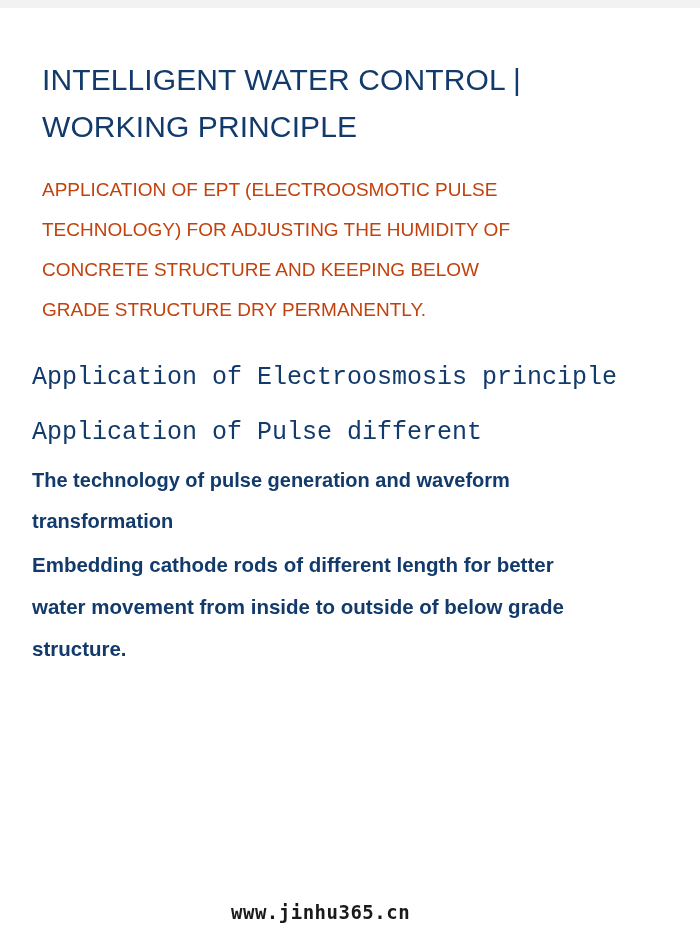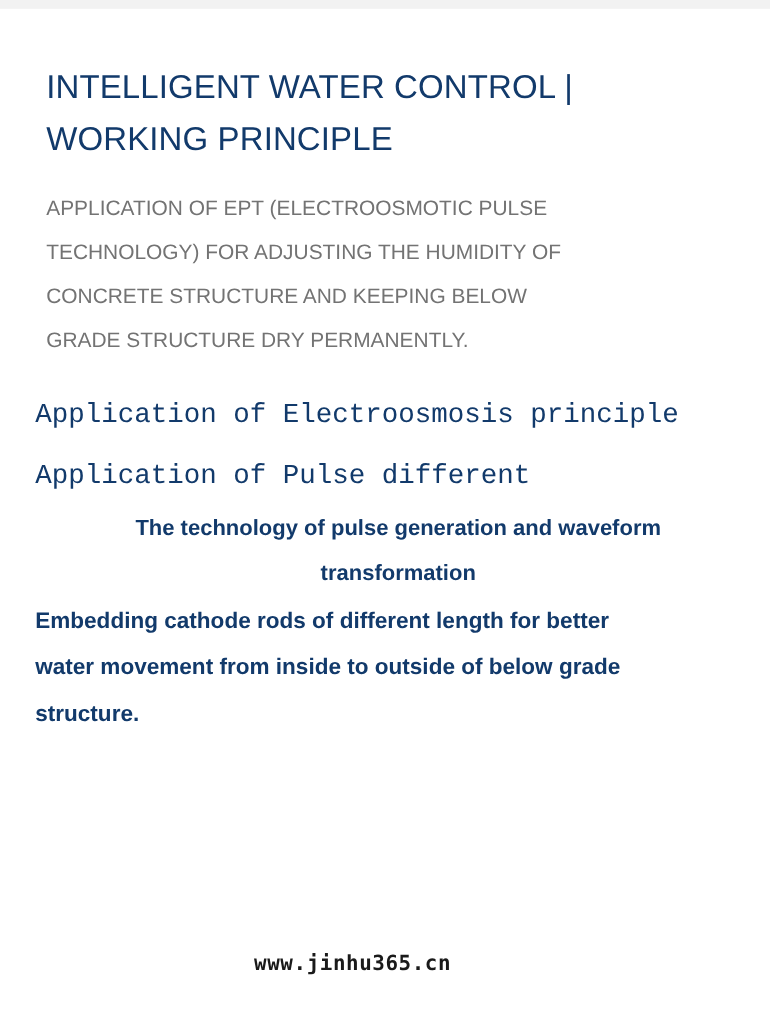--- a/index.html
+++ b/index.html
@@ -55,21 +55,21 @@
 
   
   .subtitle-block {
     padding: 20px 14px 0 42px;
   }
   .doc-subtitle {
     margin: 0;
     font-size: 19px;
     font-weight: 400;
     line-height: 40px;
-    color: #737373;
+    color: #c2410c;
     white-space: pre-wrap;
   }
 
   
   .sections {
     padding: 22px 8px 0 32px;
   }
   .section {
     margin: 0 0 2px 0;
   }
@@ -85,29 +85,29 @@
   .section-body {
     margin: 0;
     font-size: 20.5px;
     font-weight: 700;
     line-height: 42px;
     color: #123a6b;
     white-space: pre-wrap;
   }
 
   .section-2 .section-heading { line-height: 54px; }
-  .section-2 .section-body { font-size: 20px; line-height: 41px; text-align: center; }
+  .section-2 .section-body { font-size: 20px; line-height: 41px; }
   .section-3 .section-heading { line-height: 52px; }
   .section-3 .section-body { line-height: 42px; }
 
   
   .watermark {
     position: absolute;
     left: 231px;
-    top: 865px;
+    top: 901px;
     font-family: "DejaVu Sans Mono", "Liberation Mono", monospace;
     font-size: 19px;
     font-weight: 700;
     letter-spacing: 0.5px;
     color: #1a1a1a;
     white-space: pre;
   }
 </style>
 </head>
 <body>

